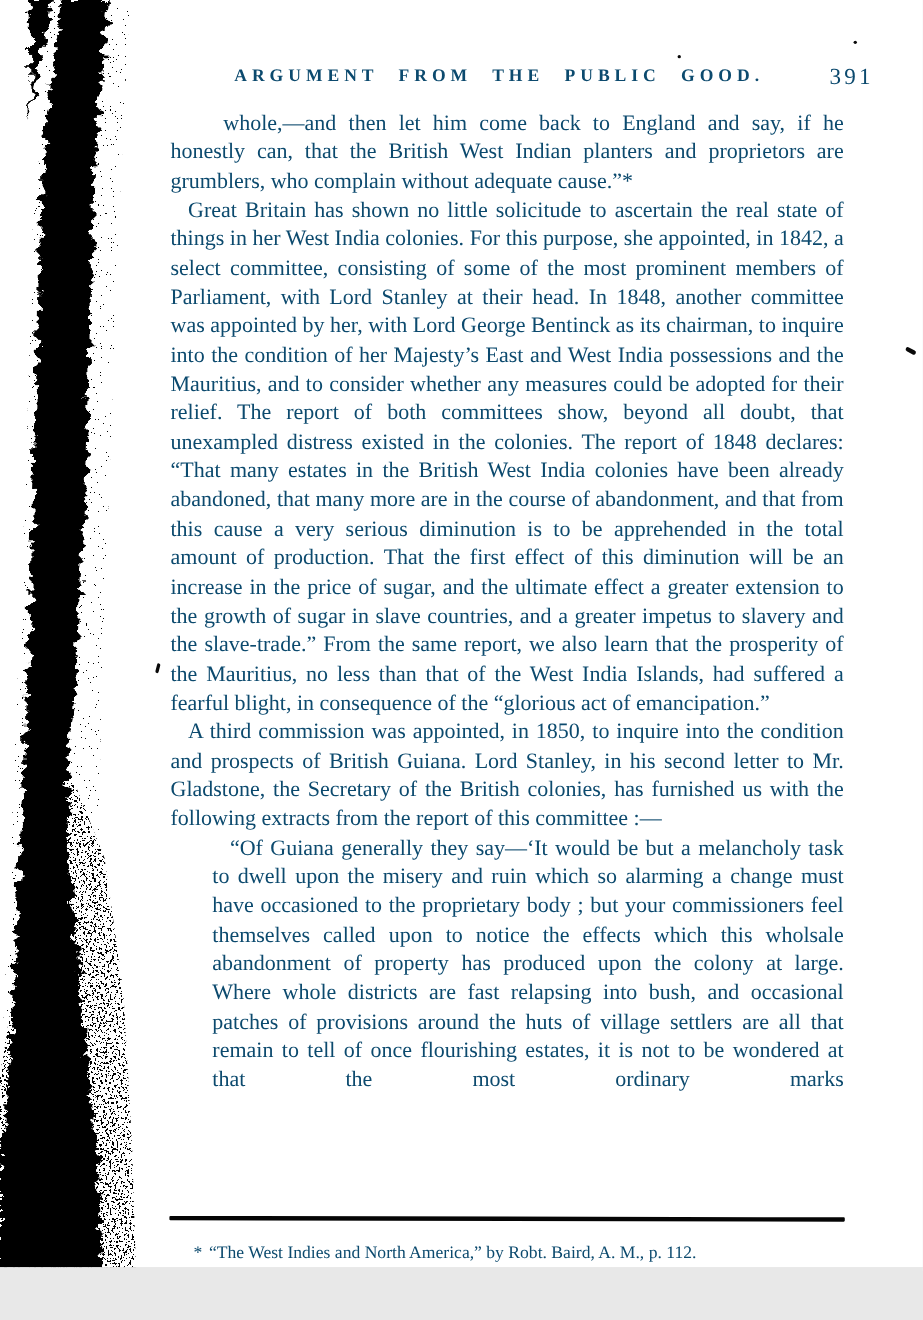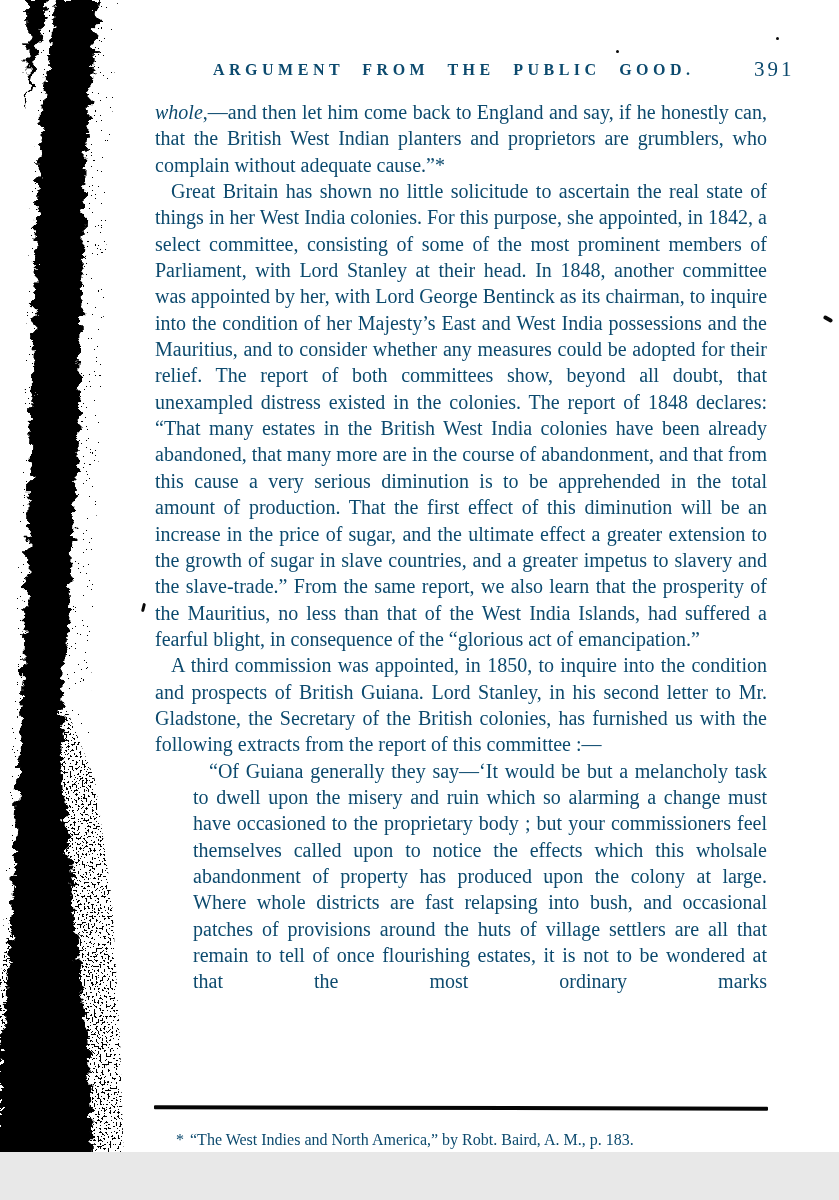--- a/index.html
+++ b/index.html
@@ -17,21 +17,21 @@
     position:absolute;top:57px;left:726px;
     font-size:21px;letter-spacing:3px;margin-left:28px;
   }
   .body-text{
     position:absolute;top:99px;left:155px;width:612px;
     font-size:20px;line-height:26.35px;text-align:justify;
   }
   .body-text p{margin:0;padding:0;}
   .body-text p.indent{text-indent:16px;}
   .body-text p.justify-last{text-align-last:justify;margin-left:38px;}
-  .lead-italic{font-style:italic;}
+  .lead-italic{margin-left:48px;}
   .footnote-rule{
     position:absolute;top:1106px;left:154px;width:614px;height:3.5px;
     background:#050505;transform:rotate(0.12deg);border-radius:1px;
   }
   .footnote{
     position:absolute;top:1130px;left:176px;width:580px;
     font-size:16px;line-height:20px;white-space:nowrap;
   }
   .footnote .fn-marker{margin-right:6px;}
   .speck{position:absolute;background:#090909;}
@@ -82,21 +82,21 @@
   <div class="page-number">391</div>
 
   <div class="body-text">
     <p><span class="lead-italic">whole</span><span>,—and then let him come back to England and say, if he honestly can, that the British West Indian planters and proprietors are grumblers, who complain without adequate cause.”*</span></p>
     <p class="indent"><span>Great Britain has shown no little solicitude to ascertain the real state of things in her West India colonies.  For this purpose, she appointed, in 1842, a select committee, consisting of some of the most prominent members of Parliament, with Lord Stanley at their head.  In 1848, another committee was appointed by her, with Lord George Bentinck as its chairman, to inquire into the condition of her Majesty’s East and West India possessions and the Mauritius, and to consider whether any measures could be adopted for their relief.  The report of both committees show, beyond all doubt, that unexampled distress existed in the colonies.  The report of 1848 declares: “That many estates in the British West India colonies have been already abandoned, that many more are in the course of abandonment, and that from this cause a very serious diminution is to be apprehended in the total amount of production.  That the first effect of this diminution will be an increase in the price of sugar, and the ultimate effect a greater extension to the growth of sugar in slave countries, and a greater impetus to slavery and the slave-trade.”  From the same report, we also learn that the prosperity of the Mauritius, no less than that of the West India Islands, had suffered a fearful blight, in consequence of the “glorious act of emancipation.”</span></p>
     <p class="indent"><span>A third commission was appointed, in 1850, to inquire into the condition and prospects of British Guiana.  Lord Stanley, in his second letter to Mr. Gladstone, the Secretary of the British colonies, has furnished us with the following extracts from the report of this committee :—</span></p>
     <p class="indent justify-last"><span>“Of Guiana generally they say—‘It would be but a melancholy task to dwell upon the misery and ruin which so alarming a change must have occasioned to the proprietary body ; but your commissioners feel themselves called upon to notice the effects which this wholsale abandonment of property has produced upon the colony at large.  Where whole districts are fast relapsing into bush, and occasional patches of provisions around the huts of village settlers are all that remain to tell of once flourishing estates, it is not to be wondered at that the most ordinary marks</span></p>
   </div>
 
   <div class="footnote-rule"></div>
-  <div class="footnote"><span class="fn-marker">*</span><span>“The West Indies and North America,” by Robt. Baird, A. M., p. 183.</span></div>
+  <div class="footnote"><span class="fn-marker">*</span><span>“The West Indies and North America,” by Robt. Baird, A. M., p. 112.</span></div>
 
   <div class="speck dot-header"></div>
   <div class="speck dot-top-right"></div>
   <div class="speck tick-right"></div>
   <div class="speck tick-left"></div>
   <div class="speck dot-footnote"></div>
 
 </div>
 
 </body></html>

